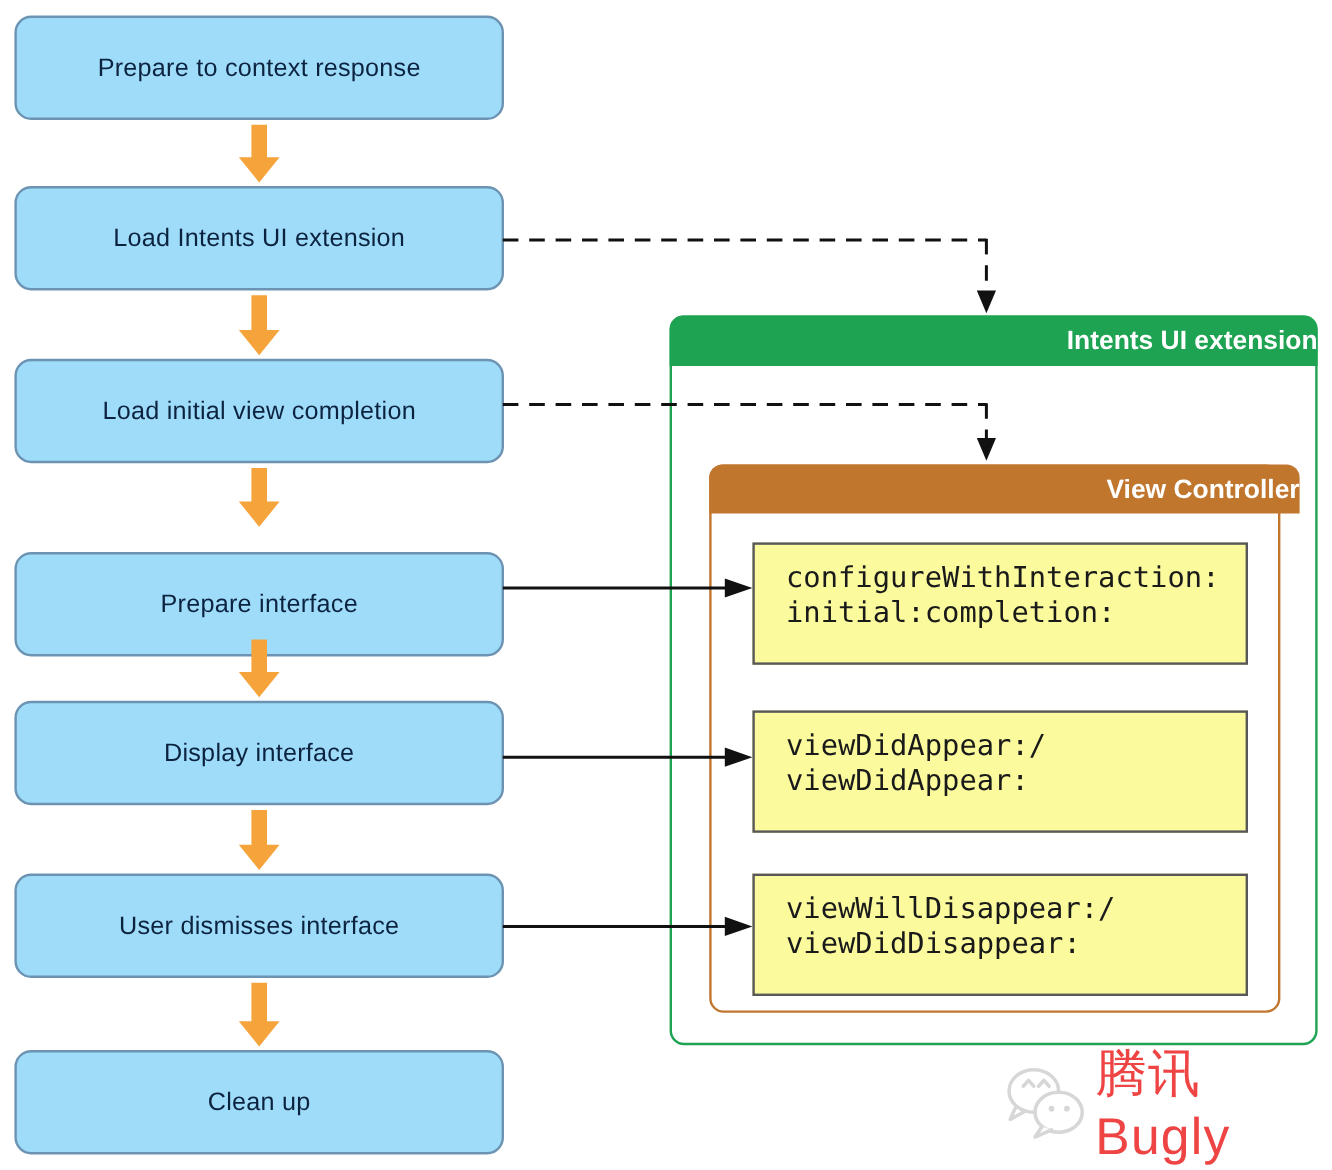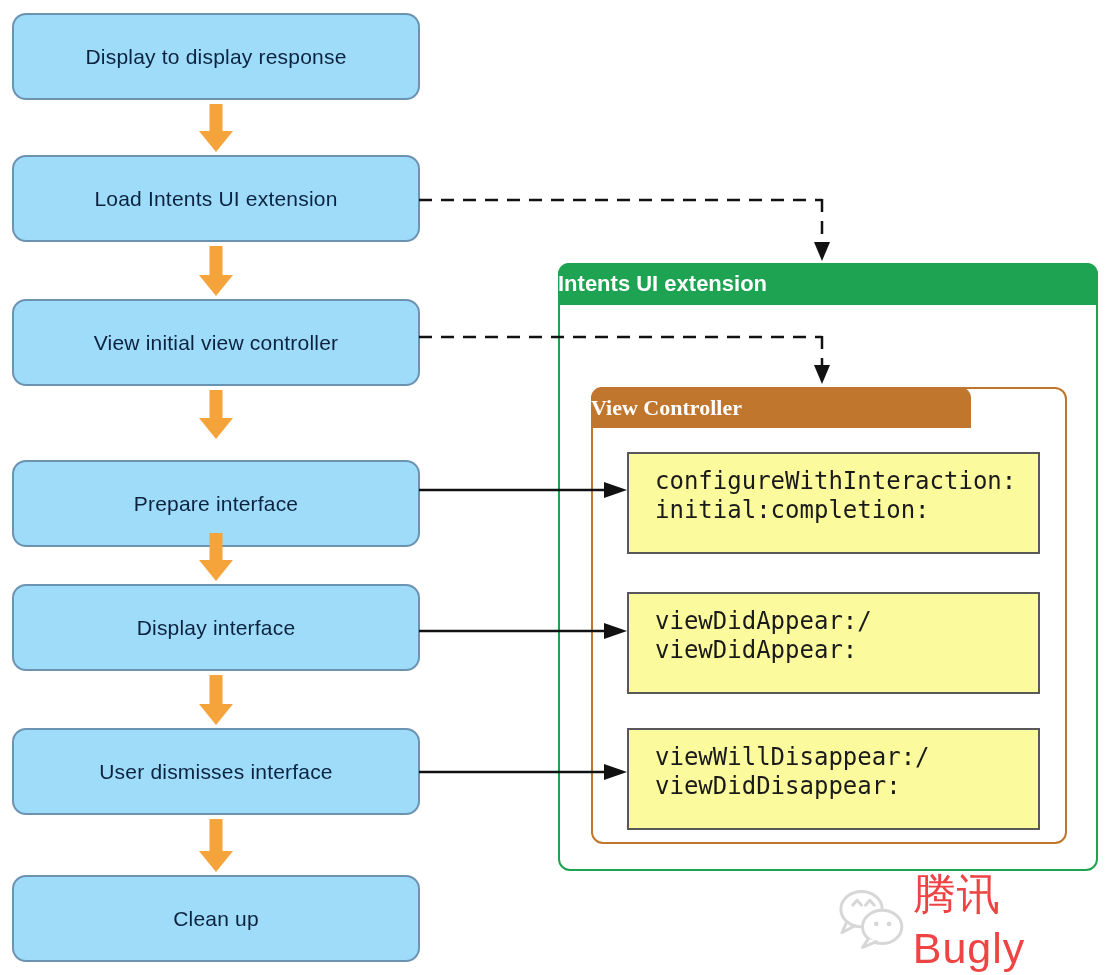--- a/index.html
+++ b/index.html
@@ -47,21 +47,21 @@
   .panel-green-header {
     position: absolute;
     left: -2px; top: -2px;
     width: 540px;
     height: 42px;
     box-sizing: border-box;
     background: #1EA352;
     border-radius: 11px 11px 0 0;
     display: flex;
     align-items: center;
-    justify-content: flex-start;
+    justify-content: flex-end;
   }
   .panel-header-label {
     color: #ffffff;
     font-size: 22px;
     font-weight: bold;
   }
 
   
   .panel-orange {
     position: absolute;
@@ -70,29 +70,28 @@
     width: 476px;
     height: 457px;
     box-sizing: border-box;
     background: #ffffff;
     border: 2px solid #C1762E;
     border-radius: 12px;
   }
   .panel-orange-header {
     position: absolute;
     left: -2px; top: -2px;
-    width: 380px;
+    width: 492px;
     height: 41px;
     box-sizing: border-box;
     background: #C1762E;
     border-radius: 11px 11px 0 0;
     display: flex;
     align-items: center;
-    justify-content: flex-start;
-    font-family: Liberation Serif, serif;
+    justify-content: flex-end;
   }
 
   
   .method {
     position: absolute;
     left: 34px;
     width: 413px;
     height: 102px;
     box-sizing: border-box;
     background: #FBFB9E;
@@ -133,27 +132,27 @@
     letter-spacing: 1px;
     text-shadow: 0 1px 0 #ffffff;
   }
 </style>
 </head>
 <body>
 
 <div id="canvas">
 
   <div class="step" style="top:13px">
-    <span class="step-label">Display to display response</span>
+    <span class="step-label">Prepare to context response</span>
   </div>
   <div class="step" style="top:155px">
     <span class="step-label">Load Intents UI extension</span>
   </div>
   <div class="step" style="top:299px">
-    <span class="step-label">View initial view controller</span>
+    <span class="step-label">Load initial view completion</span>
   </div>
   <div class="step" style="top:460px">
     <span class="step-label">Prepare interface</span>
   </div>
   <div class="step" style="top:584px">
     <span class="step-label">Display interface</span>
   </div>
   <div class="step" style="top:728px">
     <span class="step-label">User dismisses interface</span>
   </div>

